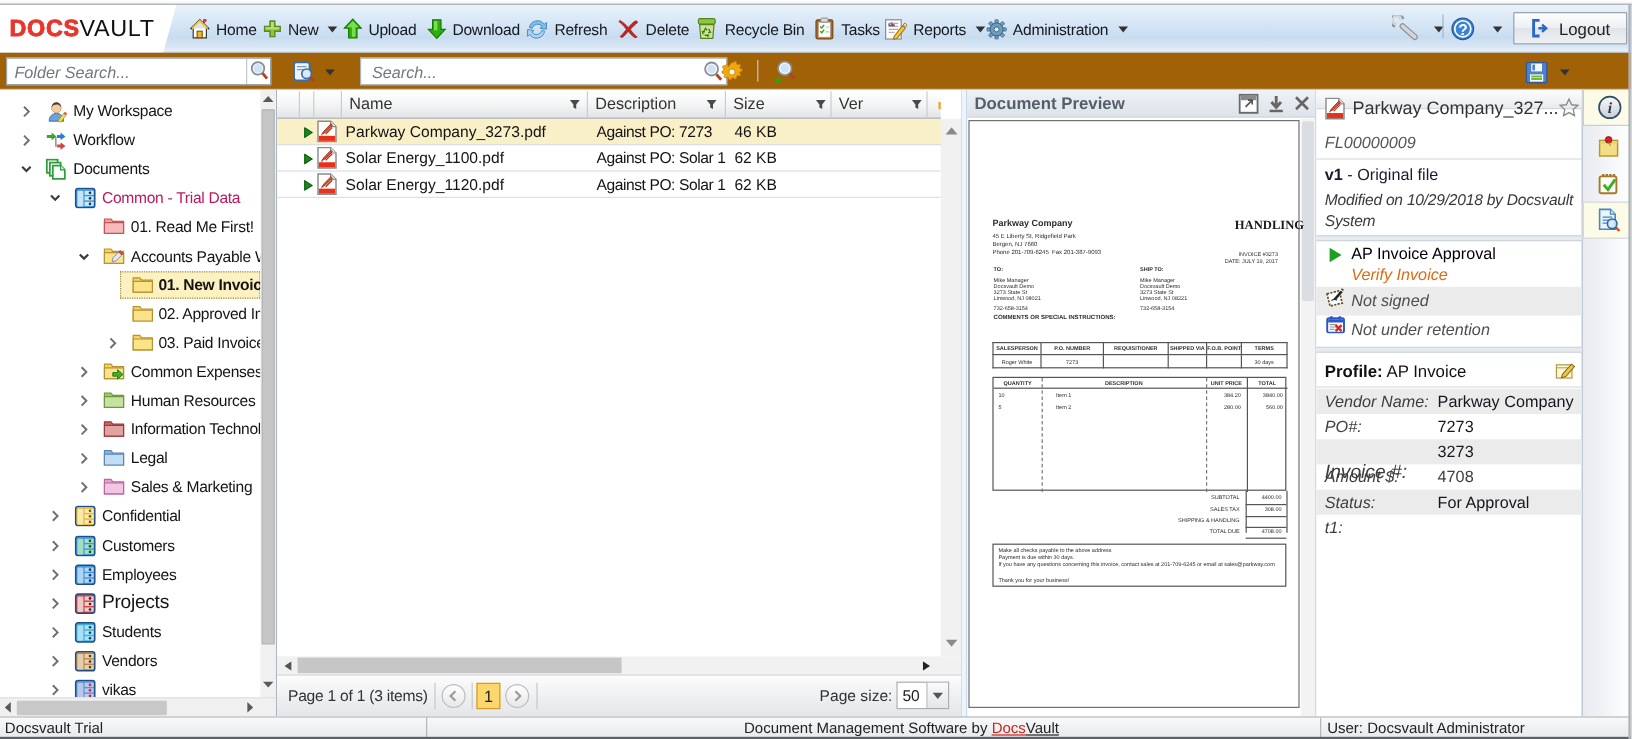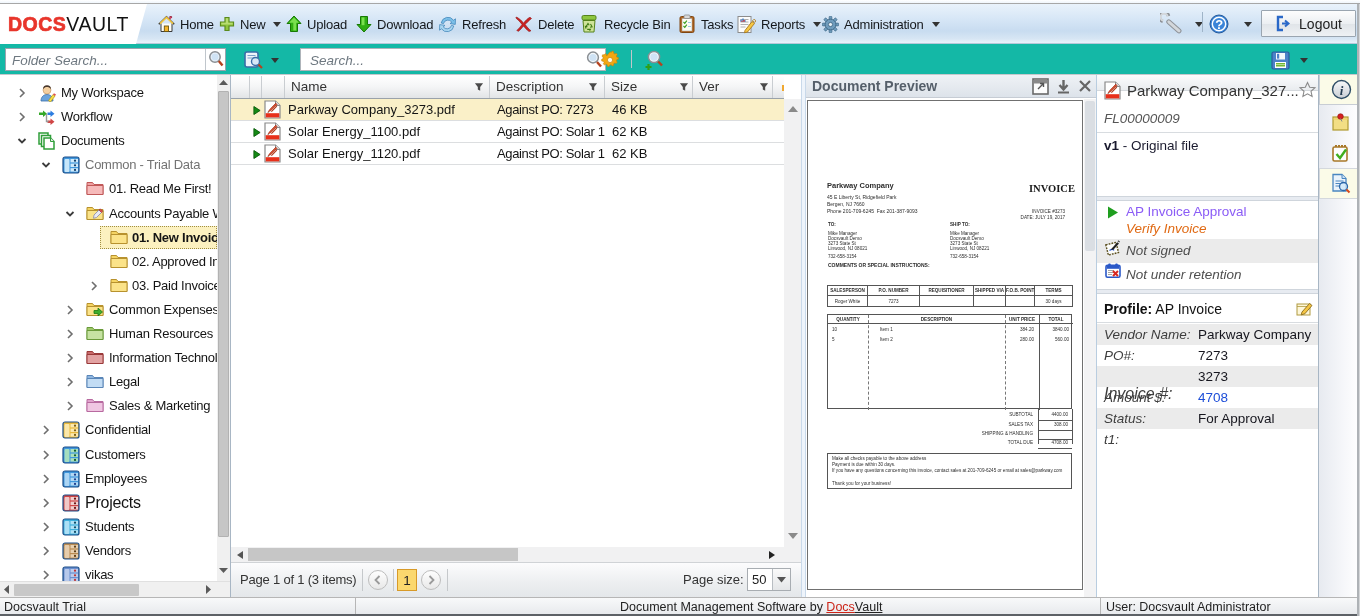--- a/index.html
+++ b/index.html
@@ -11,21 +11,21 @@
   background:linear-gradient(180deg,#ffffff 0%,#e9f2fb 10%,#d9e8f7 40%,#c8dcf0 72%,#d7e6f4 90%,#e9f2fb 100%); }
 #topline { left:0; top:3px; width:1360px; height:1px; background:#a7a7a7; }
 #logobox { left:0; top:4px; width:152px; height:40px; background:#fff;
   clip-path:polygon(0 0,147px 0,136px 40px,0 40px); }
 #logobox .lg { position:absolute; left:8px; top:9px; font-size:19.5px; white-space:nowrap;text-align:right; }
 .docs { color:#e8352b; font-weight:bold; letter-spacing:0.5px; -webkit-text-stroke:0.7px #e8352b; display:inline-block; }
 .vault { color:#111; font-weight:400; letter-spacing:0.5px; display:inline-block; }
 .tbi { position:absolute; top:14px; height:20px; display:flex; align-items:center; gap:5px; color:#15181c; font-size:13px; letter-spacing:-0.2px; white-space:nowrap; }
 .caret { width:0; height:0; border-left:4px solid transparent; border-right:4px solid transparent; border-top:5px solid #333; margin-left:3px; display:inline-block; }
 
-#row2 { left:0; top:44px; width:1360px; height:31px; background:#14b8a6; border-bottom:1px solid #c5c8cc; }
+#row2 { left:0; top:44px; width:1360px; height:31px; background:#a16207; border-bottom:1px solid #c5c8cc; }
 #fsearch { position:absolute; left:5px; top:4px; width:221px; height:23px; background:#fff; border:1px solid #9aa4ae; }
 #fsearch .ph { position:absolute; left:6px; top:4px; font-style:italic; color:#6e7880; font-size:13.5px; }
 #fsearch .mag { position:absolute; right:0; top:0; width:20px; height:21px; border-left:1px solid #c0c6cc; }
 #ssearch { position:absolute; left:284px; top:4px; width:306px; height:23px; background:#fff; border:1px solid #aeb4ba;margin-left:16px; }
 #ssearch .ph { position:absolute; left:9px; top:4px; font-style:italic; color:#6e7880; font-size:13.5px; }
 
 #treepanel { left:0; top:75px; width:231px; height:522px; background:#fff; border-right:1px solid #a8b6c4; }
 #listpanel { left:231px; top:75px; width:575px; height:522px; background:#fff; }
 #prevpanel { left:806px; top:75px; width:291px; height:522px; background:#fff; border-right:1px solid #b9cde0; }
 #infopanel { left:1097px; top:75px; width:222px; height:522px; background:#fff; border-right:1px solid #a8b6c4; }
@@ -255,21 +255,21 @@
       <svg class="abs" style="left:62px;top:81.3px" width="18" height="18" viewBox="0 0 18 18">
         <rect x="1" y="1" width="16" height="16" rx="2" fill="#3f97dd" stroke="#1c4f8a" stroke-width="1.2"></rect>
         <rect x="2.5" y="3" width="5" height="13" rx="1" fill="#cfeafb" opacity="0.95"></rect>
         <rect x="8.5" y="3" width="7.5" height="3.4" fill="#cfeafb"></rect>
         <rect x="8.5" y="7.6" width="7.5" height="3.4" fill="#cfeafb"></rect>
         <rect x="8.5" y="12.2" width="7.5" height="3.4" fill="#cfeafb"></rect>
         <circle cx="13" cy="4.7" r="1.1" fill="#0d3a66"></circle>
         <circle cx="13" cy="9.3" r="1.1" fill="#0d3a66"></circle>
         <circle cx="13" cy="13.9" r="1.1" fill="#0d3a66"></circle>
       </svg>
-      <div class="abs" style="left:85px;top:78.3px;height:24px;line-height:24px;font-size:13px;letter-spacing:-0.25px;white-space:nowrap;color:#737373">Common - Trial Data</div>
+      <div class="abs" style="left:85px;top:78.3px;height:24px;line-height:24px;font-size:13px;letter-spacing:-0.25px;white-space:nowrap;color:#be185d">Common - Trial Data</div>
 <svg class="abs" style="left:86px;top:105.4px" width="18" height="16" viewBox="0 0 18 16">
         <path d="M1 2.5 h5.5 l1.5 2 H17 v10 H1 Z" fill="#efa0a0" stroke="#c05858" stroke-width="1"></path>
         <path d="M1 5.5 h16 v9 H1 Z" fill="#f6baba" stroke="#c05858" stroke-width="1"></path>
       </svg>
       <div class="abs" style="left:109px;top:102.4px;height:24px;line-height:24px;font-size:13px;letter-spacing:-0.25px;white-space:nowrap;color:#141414">01. Read Me First!</div>
 <svg class="abs" style="left:64px;top:132.5px" width="12" height="12" viewBox="0 0 12 12">
         <path d="M2.5 4 L6 7.5 L9.5 4" fill="none" stroke="#3c3c3c" stroke-width="1.8"></path>
       </svg>
       <svg class="abs" style="left:86px;top:129.5px" width="18" height="16" viewBox="0 0 18 16">
         <path d="M1 2.5 h5.5 l1.5 2 H17 v10 H1 Z" fill="#f5d463" stroke="#b8922e" stroke-width="1"></path>
@@ -593,21 +593,21 @@
       </svg>
     </div>
 <div class="abs" style="left:278px;top:24px;width:12px;height:498px;background:#f3f3f4">
       <div class="abs" style="left:1px;top:2px;width:10px;height:150px;background:#dadee3;border-radius:2px"></div>
     </div>
 <div class="abs" id="invoice" style="left:1px;top:25px;width:276px;height:490px;background:#fff;border:1px solid #707070;font-family:'Liberation Sans', sans-serif">
       <div class="abs" style="left:19px;top:80px;font-size:7.5px;color:#2d2d2d;white-space:nowrap;font-weight:bold;">Parkway Company</div>
       <div class="abs" style="left:19px;top:93px;font-size:5px;color:#2d2d2d;white-space:nowrap;">45 E Liberty St, Ridgefield Park</div>
       <div class="abs" style="left:19px;top:100px;font-size:5px;color:#2d2d2d;white-space:nowrap;">Bergen, NJ 7660</div>
       <div class="abs" style="left:19px;top:107px;font-size:5px;color:#2d2d2d;white-space:nowrap;">Phone 201-709-6245&nbsp;&nbsp;Fax 201-387-9093</div>
-      <div class="abs" style="left:221px;top:82px;font-size:10.5px;color:#1a1a1a;white-space:nowrap;font-weight:bold;font-family:'Liberation Serif',serif;letter-spacing:0px;">INVOICE</div>
+      <div class="abs" style="left:221px;top:82px;font-size:10.5px;color:#1a1a1a;white-space:nowrap;font-weight:bold;font-family:'Liberation Serif',serif;letter-spacing:0px;">HANDLING</div>
       <div class="abs" style="left:205px;top:108px;font-size:4.6px;color:#2d2d2d;white-space:nowrap;width:52px;text-align:right;">INVOICE #3273</div>
       <div class="abs" style="left:185px;top:114px;font-size:4.6px;color:#2d2d2d;white-space:nowrap;width:72px;text-align:right;">DATE: JULY 19, 2017</div>
       <div class="abs" style="left:20px;top:121.0px;font-size:4.6px;color:#2d2d2d;white-space:nowrap;font-weight:bold;">TO:</div>
       <div class="abs" style="left:20px;top:129.7px;font-size:4.6px;color:#2d2d2d;white-space:nowrap;">Mike Manager</div>
       <div class="abs" style="left:20px;top:134.9px;font-size:4.6px;color:#2d2d2d;white-space:nowrap;">Docsvault Demo</div>
       <div class="abs" style="left:20px;top:140.1px;font-size:4.6px;color:#2d2d2d;white-space:nowrap;">3273 State St</div>
       <div class="abs" style="left:20px;top:145.3px;font-size:4.6px;color:#2d2d2d;white-space:nowrap;">Linwood, NJ 08021</div>
       <div class="abs" style="left:20px;top:153.0px;font-size:4.6px;color:#2d2d2d;white-space:nowrap;">732-658-3154</div>
       <div class="abs" style="left:142px;top:121.0px;font-size:4.6px;color:#2d2d2d;white-space:nowrap;font-weight:bold;">SHIP TO:</div>
       <div class="abs" style="left:142px;top:129.7px;font-size:4.6px;color:#2d2d2d;white-space:nowrap;">Mike Manager</div>
@@ -684,25 +684,26 @@
         <path d="M12.8 6.2 l-5.4 5.4" stroke="#b03818" stroke-width="1.1"></path>
       </svg>
 <span style="position:absolute;left:30px;top:7px;font-size:15px;color:#333">Parkway Company_327...</span>
 <svg class="abs" style="left:202px;top:6px" width="17" height="17" viewBox="0 0 17 17">
         <path d="M8.5 1.5 L10.7 6.3 L15.9 6.8 L12 10.3 L13.1 15.4 L8.5 12.8 L3.9 15.4 L5 10.3 L1.1 6.8 L6.3 6.3 Z" fill="none" stroke="#8a8a8a" stroke-width="1.1"></path>
       </svg>
 </div>
 <div class="abs" style="left:7px;top:36px;font-style:italic;font-size:13.5px;color:#555">FL00000009</div>
 <div class="abs" style="left:0;top:57px;width:221px;height:1px;background:#d8dce0"></div>
 <div class="abs" style="left:7px;top:63px;font-size:13.5px;color:#1a1a2e"><b>v1</b> - Original file</div>
+<div class="abs" style="left:7px;top:83px;width:218px;font-style:italic;font-size:13px;letter-spacing:-0.2px;line-height:17px;color:#3a3a3a">Modified on 10/29/2018 by Docsvault System</div>
 <div class="abs" style="left:0;top:121px;width:221px;height:5px;background:#e7ebf1;border-top:1px solid #cfd5dc;border-bottom:1px solid #cfd5dc"></div>
 <svg class="abs" style="left:10px;top:131px" width="12" height="13" viewBox="0 0 12 13">
       <path d="M1 0.5 L11 6.5 L1 12.5 Z" fill="#1f9e1f"></path>
     </svg>
-<div class="abs" style="left:29px;top:129px;font-size:13.5px;color:#8b5cf6">AP Invoice Approval</div>
+<div class="abs" style="left:29px;top:129px;font-size:13.5px;color:#000000">AP Invoice Approval</div>
 <div class="abs" style="left:29px;top:146px;font-style:italic;font-size:13.5px;color:#e06a14">Verify Invoice</div>
 <div class="abs" style="left:0;top:164px;width:221px;height:24px;background:#ebebeb"></div>
 <svg class="abs" style="left:7px;top:164px" width="18" height="18" viewBox="0 0 18 18">
       <rect x="3" y="4.5" width="10.5" height="10.5" fill="#fdfdfa" stroke="#5a4e1e" stroke-width="1.4" stroke-dasharray="1.8 1.1" transform="rotate(-14 8 10)"></rect>
       <path d="M5.5 11.5 c1.8-1.4 3.6-1.4 4.6-.2" stroke="#2a5ade" stroke-width="1.2" fill="none"></path>
       <path d="M7.5 9.8 L13.2 3.2 L15 4.4 L9.6 10.6 L7 10.9 Z" fill="#222"></path>
       <path d="M13.5 2.2 l1.8 1.2 .7-1 -1.8-1.2z" fill="#444"></path>
     </svg>
 <div class="abs" style="left:29px;top:168px;font-style:italic;font-size:13.5px;color:#4e4e4e">Not signed</div>
 <svg class="abs" style="left:8px;top:188px" width="16" height="15" viewBox="0 0 16 15">
@@ -724,21 +725,21 @@
 <div class="abs" style="left:0;top:247px;width:221px;height:1px;background:#d8dce0"></div>
 <div class="abs" style="left:0;top:249px;width:221px;height:21px;background:#ebebeb"></div>
 <div class="abs" style="left:7px;top:252px;font-style:italic;font-size:13.5px;color:#3e3e3e">Vendor Name:</div>
 <div class="abs" style="left:101px;top:252px;font-size:13.5px;color:#16161e">Parkway Company</div>
 <div class="abs" style="left:7px;top:273px;font-style:italic;font-size:13.5px;color:#3e3e3e">PO#:</div>
 <div class="abs" style="left:101px;top:273px;font-size:13.5px;color:#16161e">7273</div>
 <div class="abs" style="left:0;top:291px;width:221px;height:21px;background:#ebebeb"></div>
 <div class="abs" style="left:7px;top:310px;font-style:italic;font-size:16px;color:#3e3e3e">Invoice #:</div>
 <div class="abs" style="left:101px;top:294px;font-size:13.5px;color:#16161e">3273</div>
 <div class="abs" style="left:7px;top:315px;font-style:italic;font-size:13.5px;color:#3e3e3e">Amount $:</div>
-<div class="abs" style="left:101px;top:315px;font-size:13.5px;color:#1d4ed8">4708</div>
+<div class="abs" style="left:101px;top:315px;font-size:13.5px;color:#404040">4708</div>
 <div class="abs" style="left:0;top:333px;width:221px;height:21px;background:#ebebeb"></div>
 <div class="abs" style="left:7px;top:336px;font-style:italic;font-size:13.5px;color:#3e3e3e">Status:</div>
 <div class="abs" style="left:101px;top:336px;font-size:13.5px;color:#16161e">For Approval</div>
 <div class="abs" style="left:7px;top:357px;font-style:italic;font-size:13.5px;color:#3e3e3e">t1:</div>
 </div>
 <div class="abs" id="iconstrip">
 <div class="abs" style="left:0;top:0;width:41px;height:30px;background:#fbfbe8;border-bottom:1px solid #c8cdd4;border-left:1px solid #c8cdd4">
 <svg class="abs" style="left:11px;top:4px" width="21" height="21" viewBox="0 0 21 21">
         <circle cx="10.5" cy="10.5" r="9" fill="url(#gradi)" stroke="#2e4d66" stroke-width="1.4"></circle>
         <defs>

